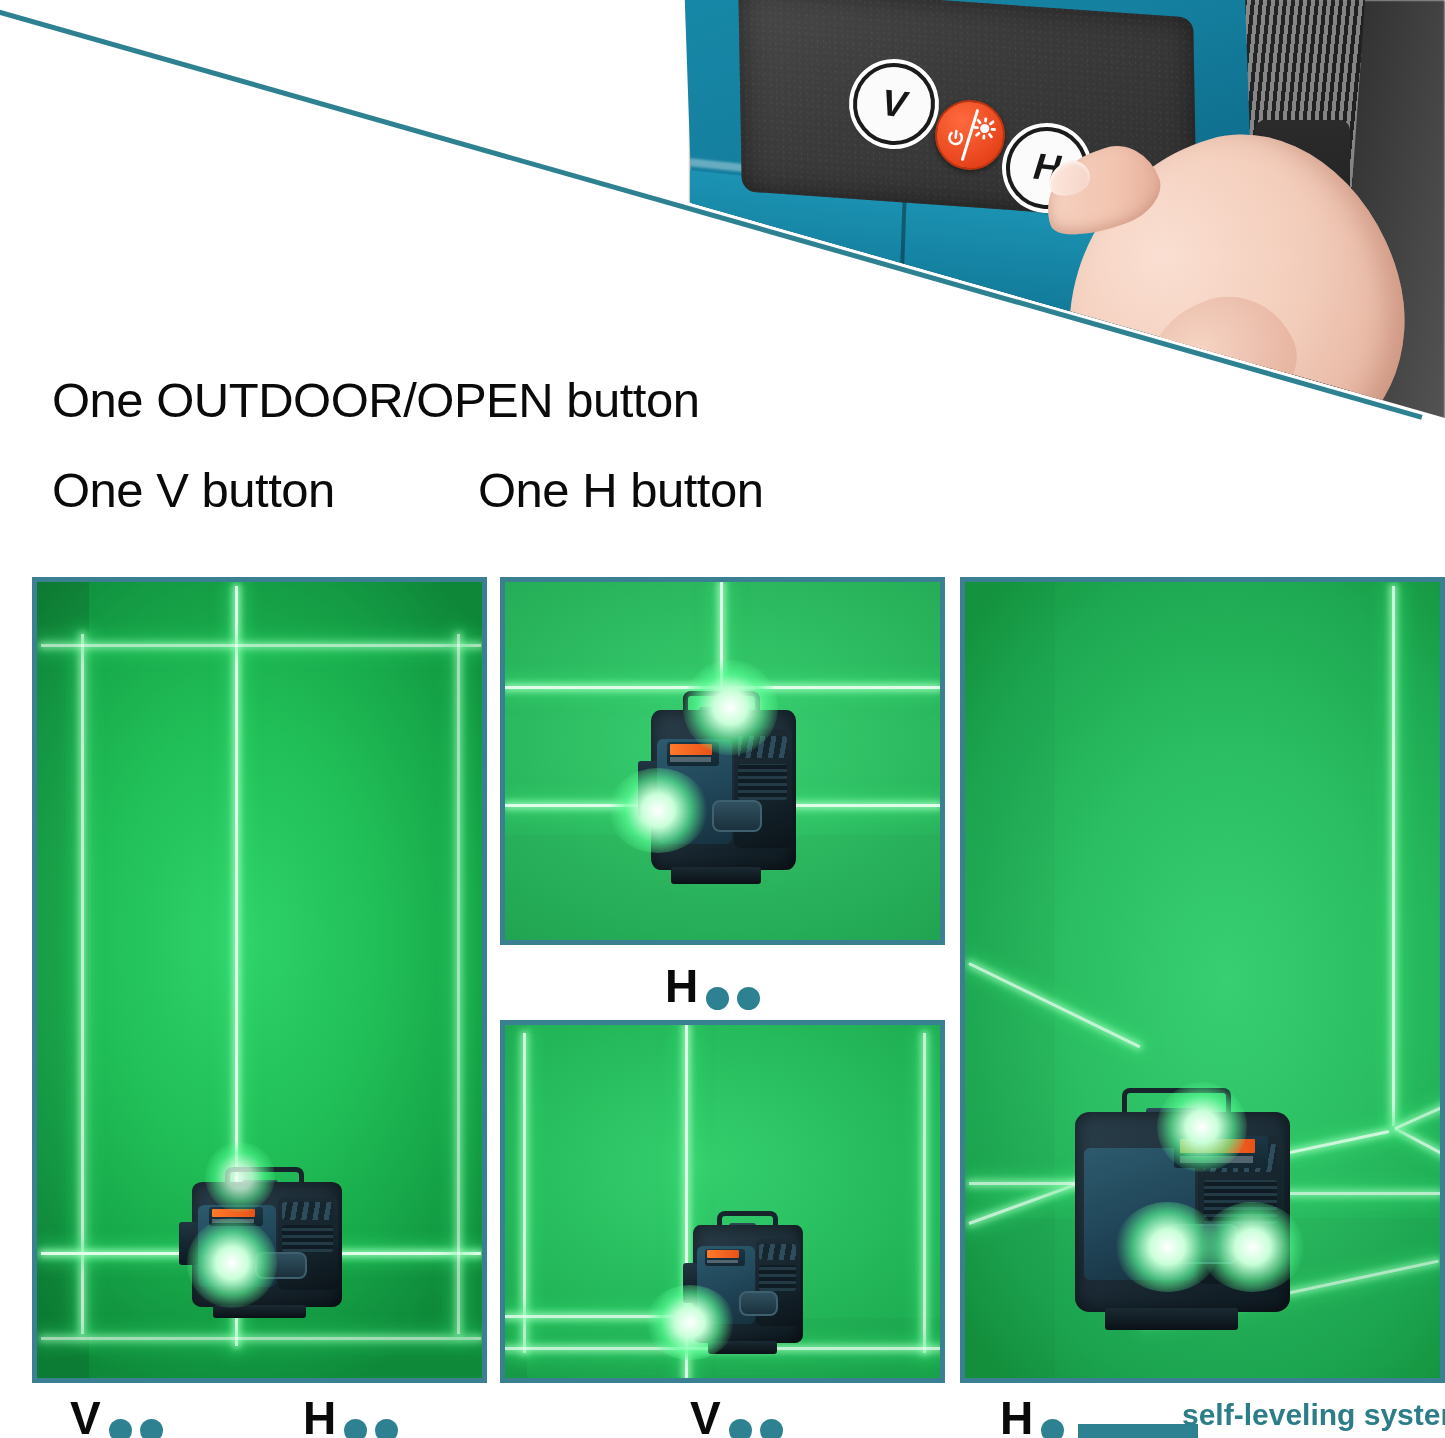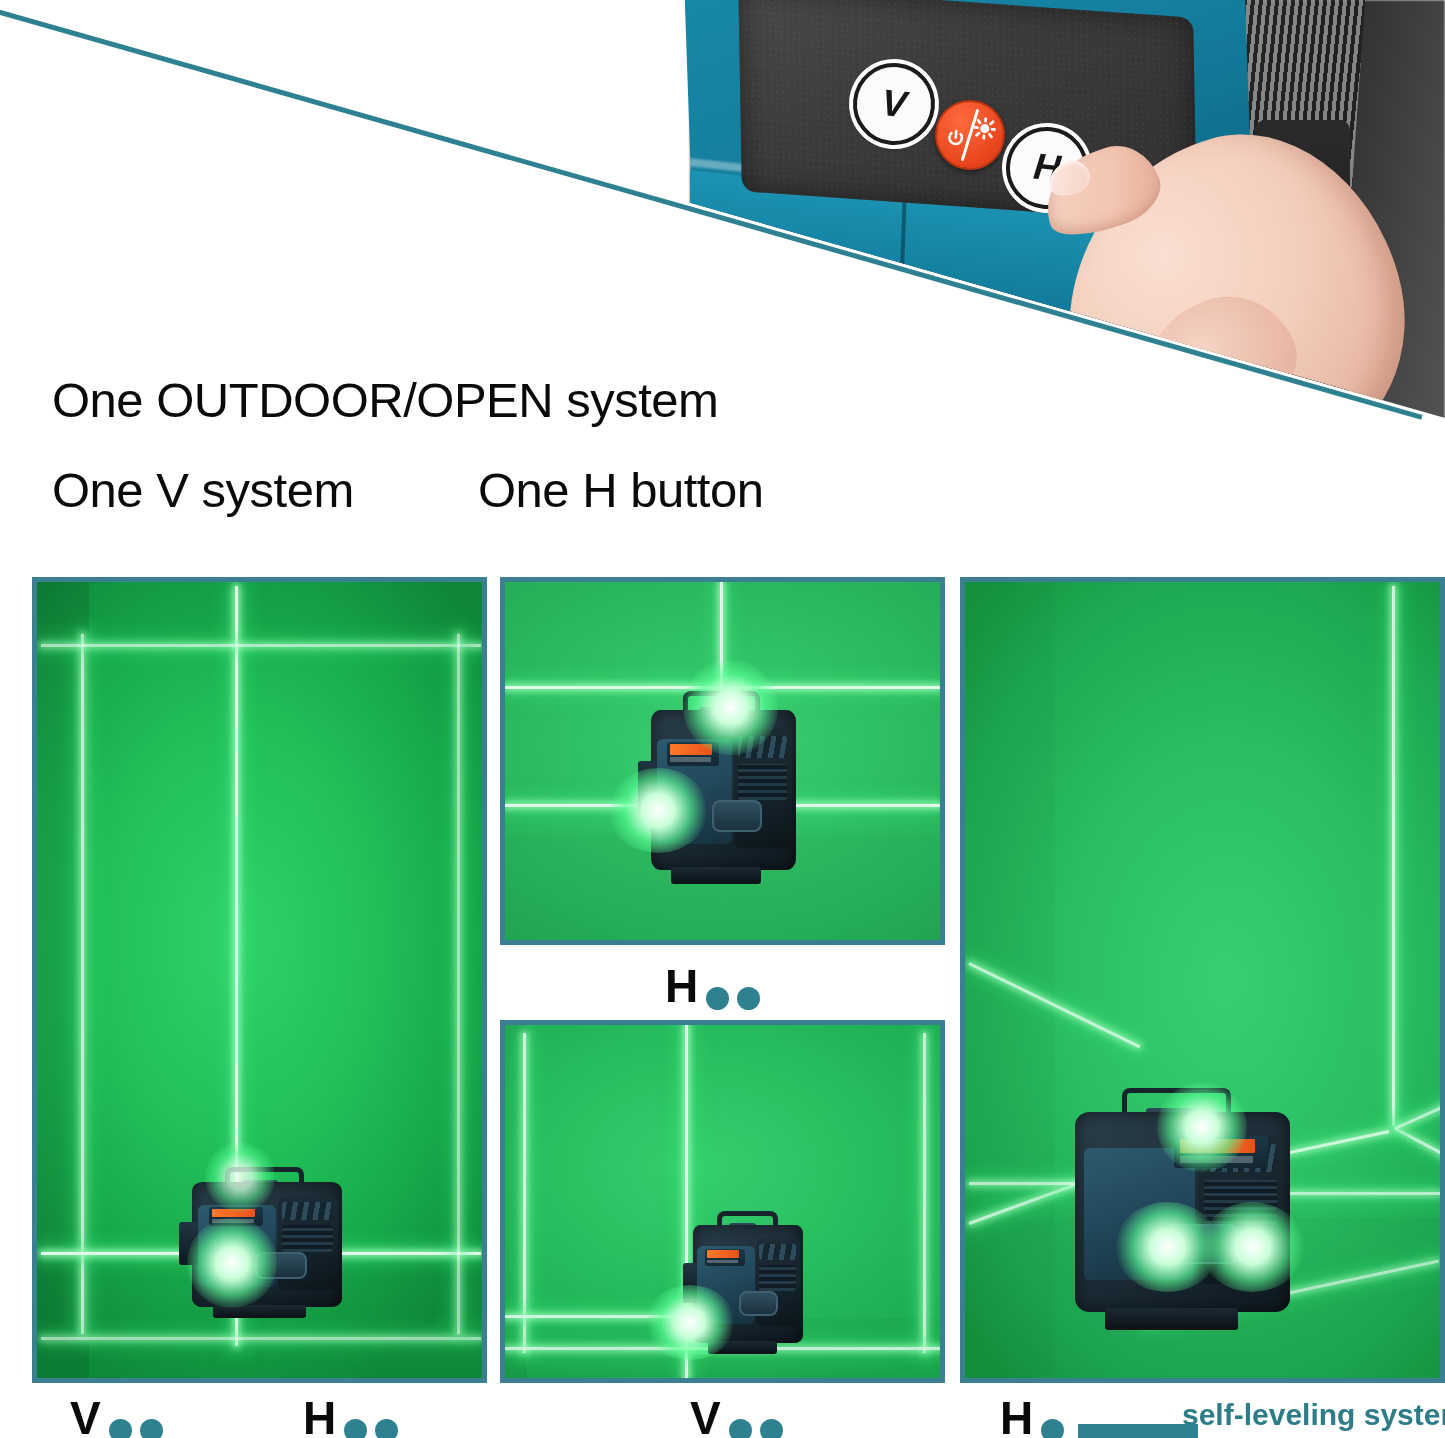--- a/index.html
+++ b/index.html
@@ -500,22 +500,22 @@
 
     <div class="hand"></div>
     <div class="thumb"></div>
     <div class="finger"></div>
     <div class="nail"></div>
   </div>
 
   <div id="hero-divider"></div>
 </div>
 
-<div class="headline" id="line-outdoor">One OUTDOOR/OPEN system</div>
-<div class="headline" id="line-v">One V system</div>
+<div class="headline" id="line-outdoor">One OUTDOOR/OPEN button</div>
+<div class="headline" id="line-v">One V button</div>
 <div class="headline" id="line-h">One H button</div>
 
 <div class="photo" id="photo-left">
   <div class="room room-left"></div>
 
   <div class="wall-shade" style="left:0;top:0;width:52px;height:100%;"></div>
   <div class="wall-shade" style="left:0;top:0;width:100%;height:60px;opacity:.55;"></div>
   <div class="wall-shade" style="left:0;bottom:0;width:100%;height:115px;opacity:.35;"></div>
 
   <div class="beam beam-v" style="left:44px;top:52px;height:700px;opacity:.85;"></div>

